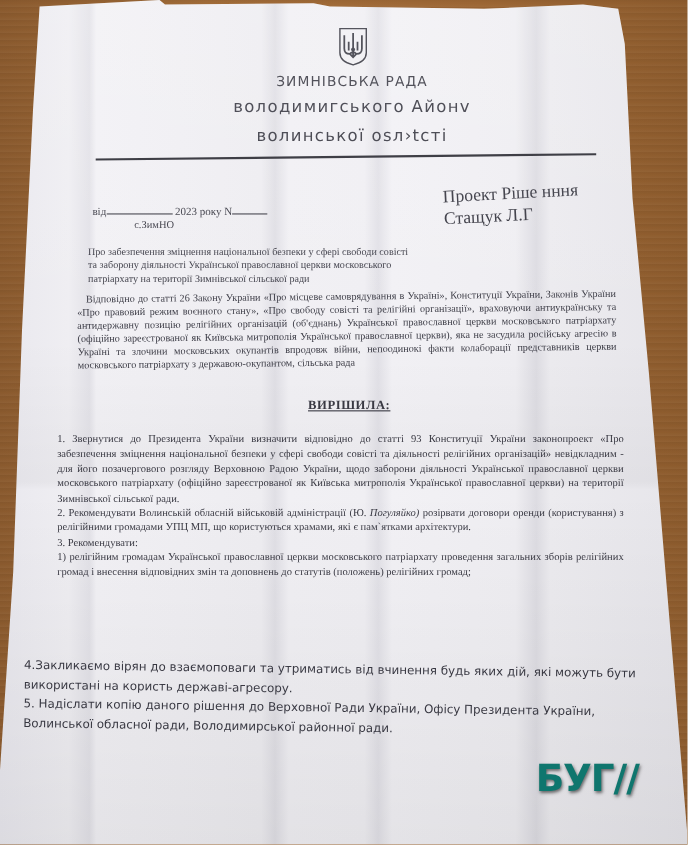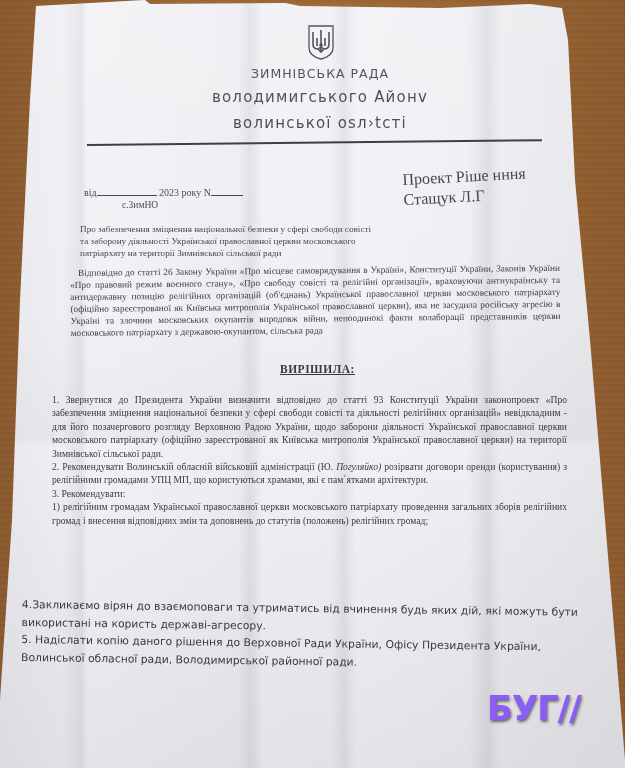--- a/index.html
+++ b/index.html
@@ -79,21 +79,21 @@
     .italic { font-style: italic; }
     .closing {
       position: absolute; left: 22px; top: 596px; width: 560px;
       font-size: 10.8px; line-height: 17.6px; color: #3a3a44; font-family: "DejaVu Sans", sans-serif;
       transform: rotate(0.8deg); transform-origin: left top;
     }
     .closing p { margin: 0; }
     .watermark {
       position: absolute; left: 487px; top: 688px;
       font-family: "DejaVu Sans", sans-serif; font-weight: bold; font-size: 34px; letter-spacing: -1px;
-      color: #8b5cf6; text-shadow: 1px 2px 3px rgba(0,0,0,0.55);
+      color: #0f766e; text-shadow: 1px 2px 3px rgba(0,0,0,0.55);
     }
   </style>
 </head>
 <body>
 
 <div class="table-grain"></div>
 
 <div class="paper">
   <div class="content">
 

